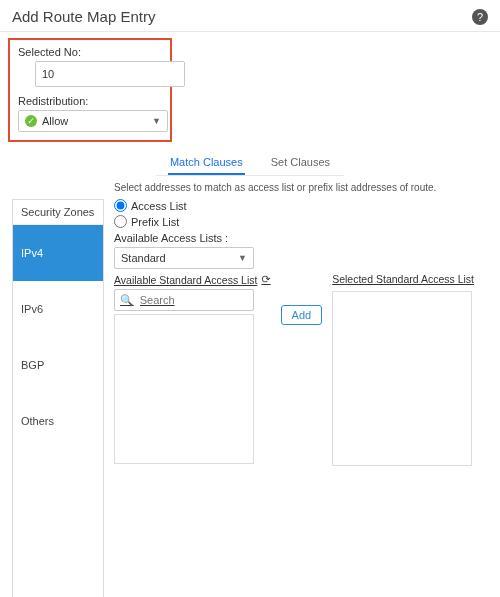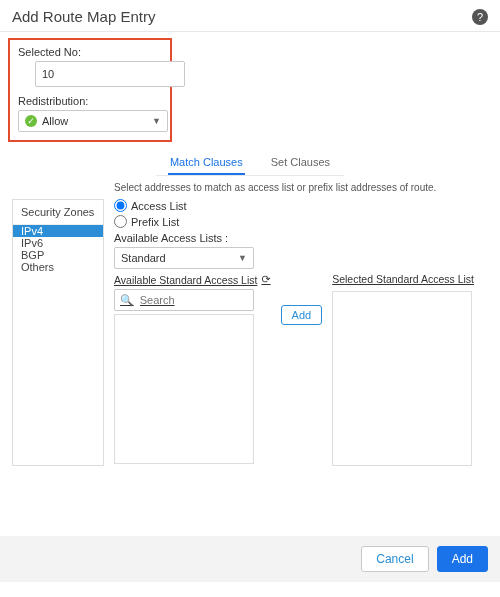--- a/index.html
+++ b/index.html
@@ -105,21 +105,21 @@
     margin-top: 23px;
   }
   .side-title {
     font-size: 11px;
     padding: 6px 8px;
     border-bottom: 1px solid #eee;
     color: #444;
   }
   .side-item {
     font-size: 11px;
-    padding: 0 8px;
+    padding: 22px 8px;
     color: #444;
     cursor: pointer;
   }
   .side-item.active {
     background: #2b8ed6;
     color: #fff;
   }
   .side-spacer { height: 180px; }
 
   .right-pane { flex: 1; }

